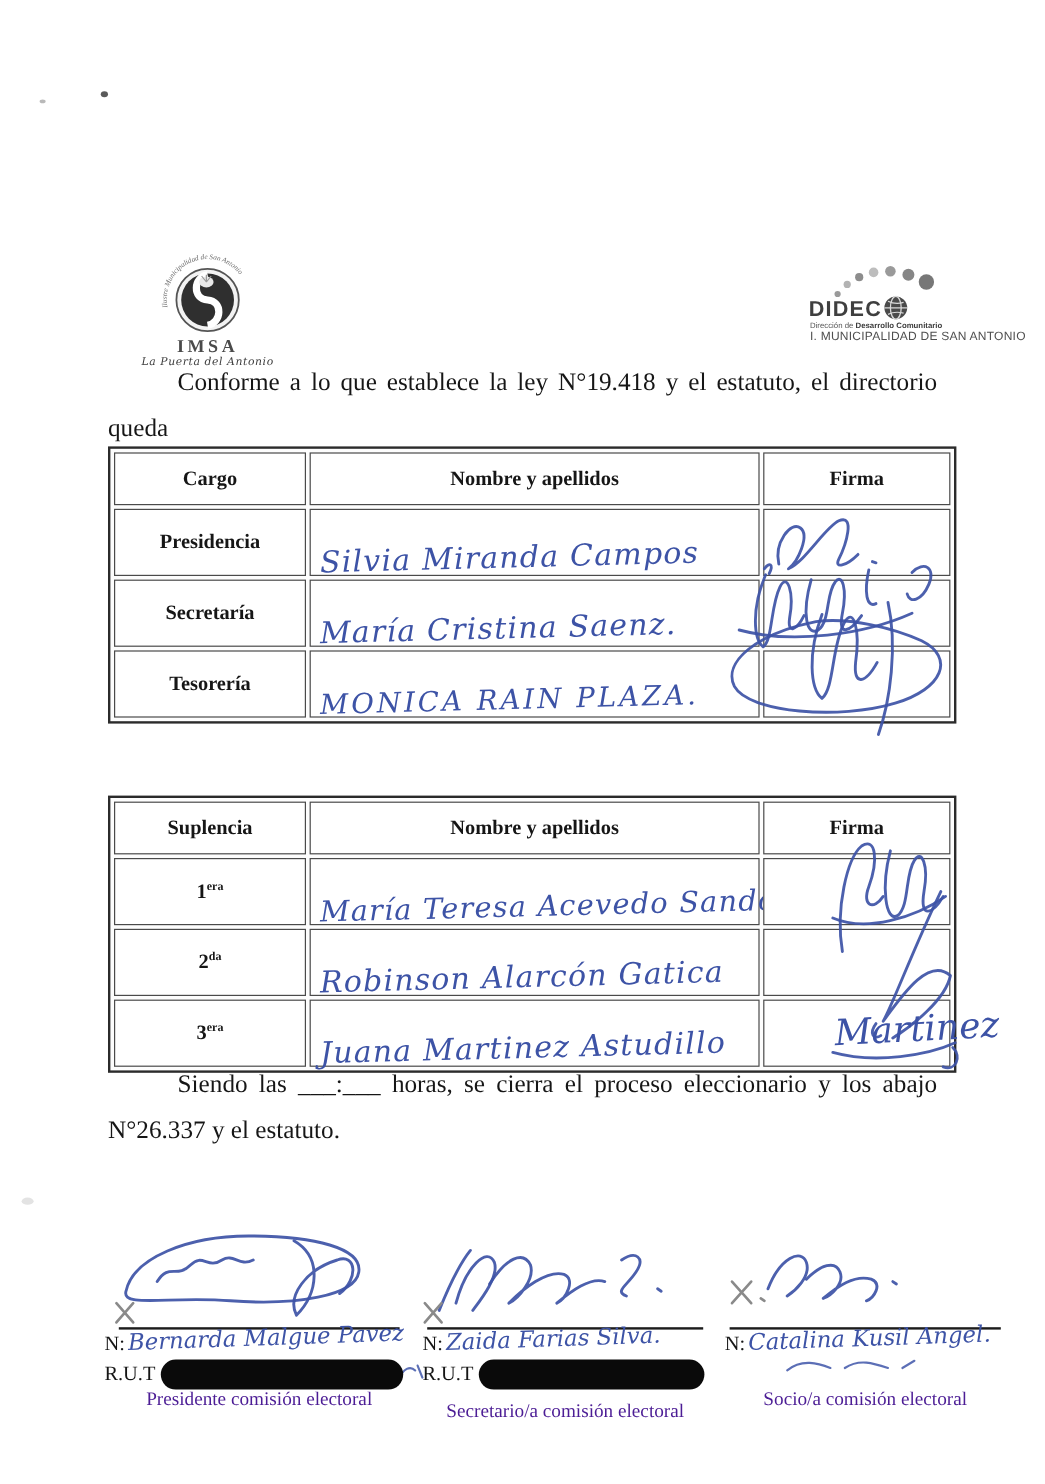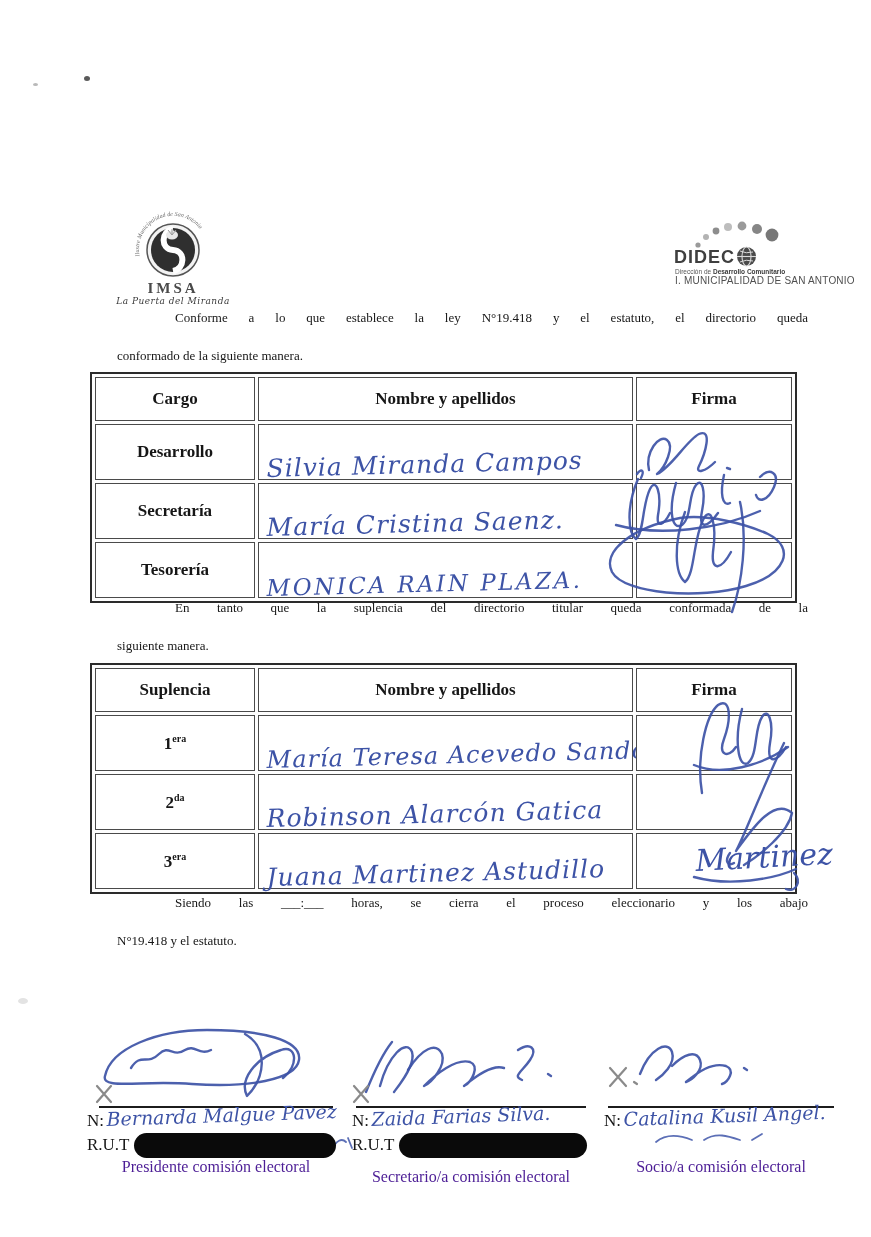--- a/index.html
+++ b/index.html
@@ -14,21 +14,21 @@
   .dideco{position:absolute;left:668px;top:220px;width:150px;}
   .dideco-name-row{position:relative;display:flex;align-items:center;margin-top:26px;margin-left:6px;}
   .dideco-name{font-family:"Liberation Sans", sans-serif;font-weight:bold;font-size:18px;
                color:#3f3f3f;letter-spacing:1px;line-height:1;}
   .dideco-lines{margin-left:7px;margin-top:1px;font-family:"Liberation Sans", sans-serif;color:#555;}
   .dideco-line1{font-size:6.5px;white-space:nowrap;}
   .dideco-line1 b{color:#3a3a3a;}
   .dideco-line2{font-size:10px;letter-spacing:.2px;white-space:nowrap;color:#4f4f4f;}
   .dideco-dots{position:absolute;left:0;top:-2px;}
   
-  .para{position:absolute;left:90px;width:691px;font-size:13px;line-height:38px;margin-left:27px;}
+  .para{position:absolute;left:90px;width:691px;font-size:21px;line-height:38px;}
   .pline{text-align:justify;text-align-last:justify;white-space:normal;}
   .pline.last{text-align:left;text-align-last:left;}
   .pline.indent{text-indent:58px;}
   
   .tblwrap{position:absolute;left:90px;width:691px;}
   table.doc{border-collapse:separate;border-spacing:3px 3px;width:691px;
             border:2px solid #2b2b2b;background:#fdfdfd;table-layout:fixed;}
   table.doc th, table.doc td{border:1px solid #4a4a4a;background:#fff;}
   th.h{font-size:17px;font-weight:bold;text-align:center;height:40px;}
   td.cargo{font-size:17px;font-weight:bold;text-align:center;height:52px;vertical-align:middle;}
@@ -73,21 +73,21 @@
       <text font-size="6" fill="#6b6b6b" font-style="italic" font-family="Liberation Serif, serif">
         <textPath href="#arcT" startOffset="2">Ilustre Municipalidad de San Antonio</textPath>
       </text>
       <circle cx="65" cy="44" r="26" fill="#f3f3f3" stroke="#555" stroke-width="1.5"></circle>
       <circle cx="65" cy="44" r="22" fill="#2f2f2f"></circle>
       <path d="M65 23 c-12 2 -13 20 0 21 c13 1 12 19 0 21" stroke="#ffffff" stroke-width="6" fill="none"></path>
       <ellipse cx="64" cy="29" rx="6" ry="4.5" fill="#e8e8e8"></ellipse>
       <path d="M64 29 l-4 -5 M64 29 l0 -6 M64 29 l4 -5" stroke="#9a9a9a" stroke-width="1" fill="none"></path>
     </svg>
     <div class="imsa-acronym">IMSA</div>
-    <div class="imsa-tagline">La Puerta del Miranda</div>
+    <div class="imsa-tagline">La Puerta del Antonio</div>
   </div>
 
   <div class="dideco">
     <svg class="dideco-dots" width="150" height="34" viewBox="0 0 150 34">
       <circle cx="30" cy="27" r="2.6" fill="#9a9a9a"></circle>
       <circle cx="38" cy="19" r="3" fill="#b3b3b3"></circle>
       <circle cx="48" cy="13" r="3.4" fill="#8d8d8d"></circle>
       <circle cx="60" cy="9" r="4" fill="#bdbdbd"></circle>
       <circle cx="74" cy="8" r="4.4" fill="#9a9a9a"></circle>
       <circle cx="89" cy="11" r="5" fill="#868686"></circle>
@@ -115,21 +115,21 @@
 
   <div class="tblwrap" style="top:372px;">
     <table class="doc">
       <tbody>
           <tr>
         <th class="h col1">Cargo</th>
         <th class="h col2">Nombre y apellidos</th>
         <th class="h col3">Firma</th>
       </tr>
       <tr>
-        <td class="cargo">Desarrollo</td>
+        <td class="cargo">Presidencia</td>
         <td class="nombre">
           <span class="hand cell-hand">Silvia Miranda Campos</span>
         </td>
         <td class="firma"></td>
       </tr>
       <tr>
         <td class="cargo">Secretaría</td>
         <td class="nombre">
           <span class="hand cell-hand">María Cristina Saenz.</span>
         </td>
@@ -159,24 +159,20 @@
         <path class="ink" d="M670 105 C680 95 690 101 684 115 C678 129 668 131 666 123"></path>
       </g>
       <g>
         <path class="ink" d="M590 146 C540 156 512 180 522 200 C534 222 610 228 656 214 C696 202 706 176 678 162 C656 152 618 142 590 146"></path>
         <path class="ink" d="M595 140 C583 172 585 202 595 210 C605 202 603 168 613 148 C621 132 627 152 623 180 C621 200 631 198 641 180"></path>
         <path class="ink" d="M650 130 C658 166 652 212 642 240"></path>
       </g>
     </svg>
   </div>
 
-  <div class="para" style="top:589px;">
-    <div class="pline indent">En tanto que la suplencia del directorio titular queda conformada de la</div>
-    <div class="pline last">siguiente manera.</div>
-  </div>
 
   <div class="tblwrap" style="top:663px;">
     <table class="doc">
       <tbody>
           <tr>
         <th class="h col1">Suplencia</th>
         <th class="h col2">Nombre y apellidos</th>
         <th class="h col3">Firma</th>
       </tr>
       <tr>
@@ -216,21 +212,21 @@
       <g>
         <text x="606" y="208" class="hand" font-size="30" fill="#3d53a6" stroke="none" transform="rotate(-3 606 208)">Martinez</text>
         <path class="ink" d="M604 214 C640 224 684 216 706 206"></path>
         <path class="ink" d="M704 210 C712 218 706 230 696 226"></path>
       </g>
     </svg>
   </div>
 
   <div class="para" style="top:884px;">
     <div class="pline indent">Siendo las ___:___ horas, se cierra el proceso eleccionario y los abajo</div>
-    <div class="pline last">N°19.418 y el estatuto.</div>
+    <div class="pline last">N°26.337 y el estatuto.</div>
   </div>
 
   <div class="sigblock" style="left:85px;width:255px;">
     <svg class="peek" width="255" height="88" viewBox="0 0 255 88" style="left:0;top:0;">
       <path class="ink" d="M20 56 C26 28 72 10 122 10 C177 10 217 20 214 40 C211 60 162 68 107 64 C57 60 16 70 20 56"></path>
       <path class="ink" d="M46 48 C56 32 62 46 74 34 C84 24 88 38 100 30 C110 24 114 36 126 30"></path>
       <path class="ink" d="M160 14 C184 28 180 58 162 76 C154 60 170 38 196 30 C212 24 214 46 198 58"></path>
       <path class="pencil" d="M12 66 l14 16 M26 66 l-14 16"></path>
     </svg>
     <div class="sigline" style="left:14px;top:86px;width:234px;"></div>

